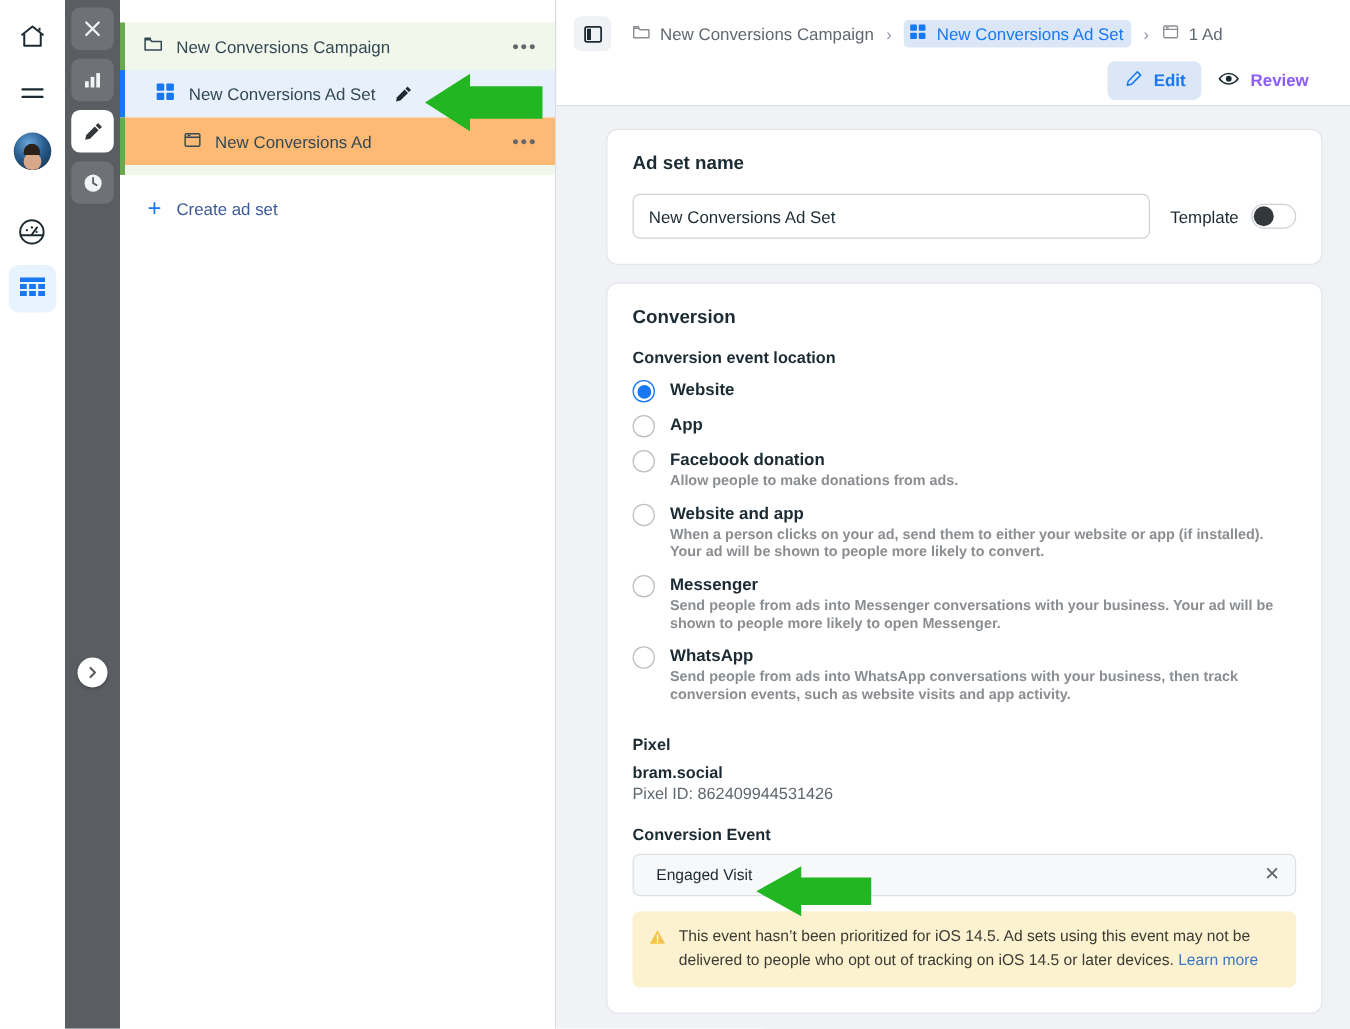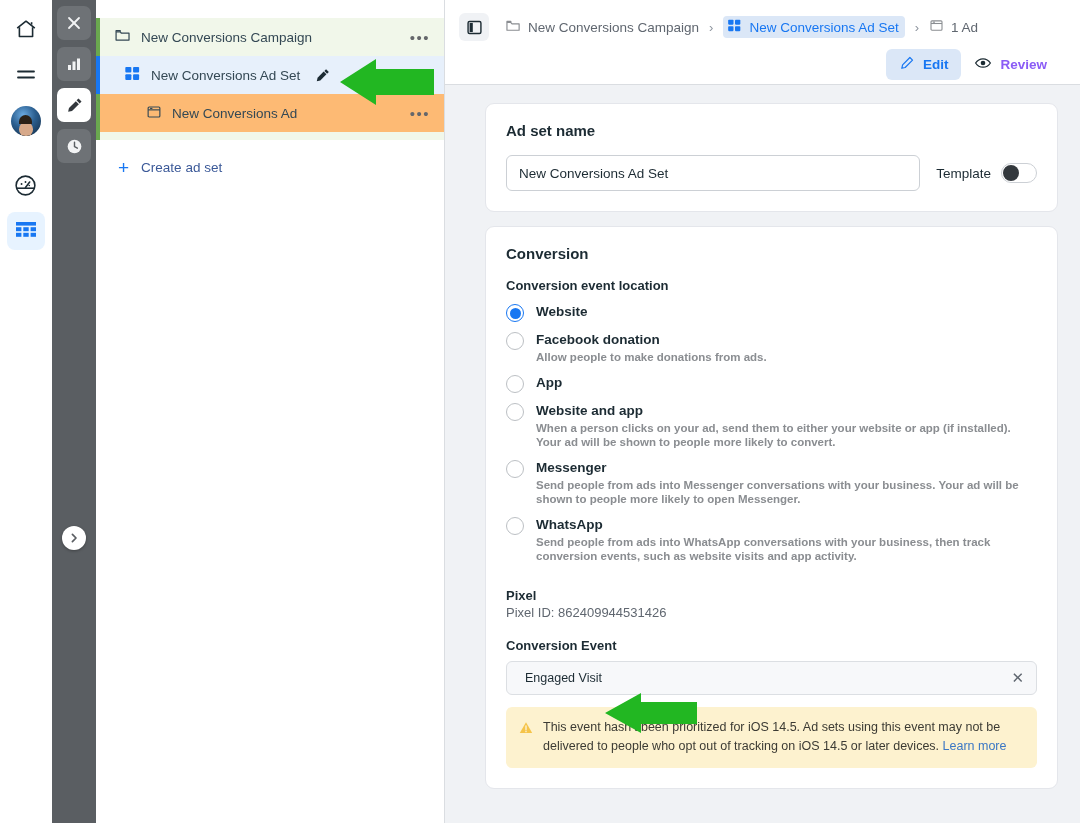--- a/index.html
+++ b/index.html
@@ -388,35 +388,35 @@
         <div class="radio-item">
           <span class="radio sel"></span>
           <div class="radio-body">
             <div class="radio-title">Website</div>
           </div>
         </div>
 
         <div class="radio-item">
           <span class="radio"></span>
           <div class="radio-body">
+            <div class="radio-title">App</div>
+          </div>
+        </div>
+
+        <div class="radio-item">
+          <span class="radio"></span>
+          <div class="radio-body">
             <div class="radio-title">Facebook donation</div>
             <div class="radio-desc">Allow people to make donations from ads.</div>
           </div>
         </div>
 
         <div class="radio-item">
           <span class="radio"></span>
           <div class="radio-body">
-            <div class="radio-title">App</div>
-          </div>
-        </div>
-
-        <div class="radio-item">
-          <span class="radio"></span>
-          <div class="radio-body">
             <div class="radio-title">Website and app</div>
             <div class="radio-desc">When a person clicks on your ad, send them to either your website or app (if installed). Your ad will be shown to people more likely to convert.</div>
           </div>
         </div>
 
         <div class="radio-item">
           <span class="radio"></span>
           <div class="radio-body">
             <div class="radio-title">Messenger</div>
             <div class="radio-desc">Send people from ads into Messenger conversations with your business. Your ad will be shown to people more likely to open Messenger.</div>
@@ -425,20 +425,21 @@
 
         <div class="radio-item">
           <span class="radio"></span>
           <div class="radio-body">
             <div class="radio-title">WhatsApp</div>
             <div class="radio-desc">Send people from ads into WhatsApp conversations with your business, then track conversion events, such as website visits and app activity.</div>
           </div>
         </div>
 
         <div class="pixel-h">Pixel</div>
+        <div class="pixel-n">bram.social</div>
         <div class="pixel-id">Pixel ID: 862409944531426</div>
 
         <div class="ce-h">Conversion Event</div>
         <div class="ce-field">
           <span class="val">Engaged Visit</span>
           <span class="x">✕</span>
         </div>
 
         <div class="warn">
           <span>

